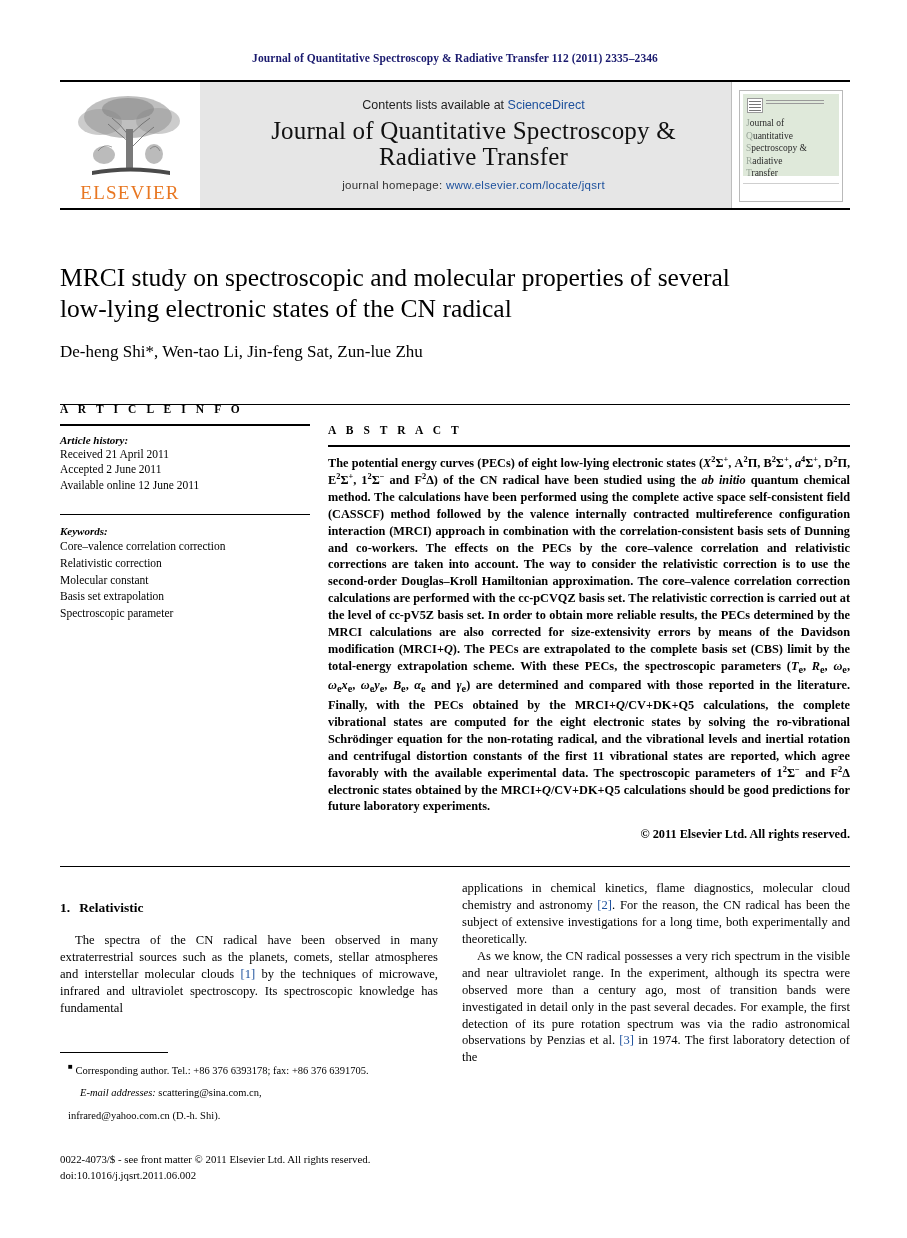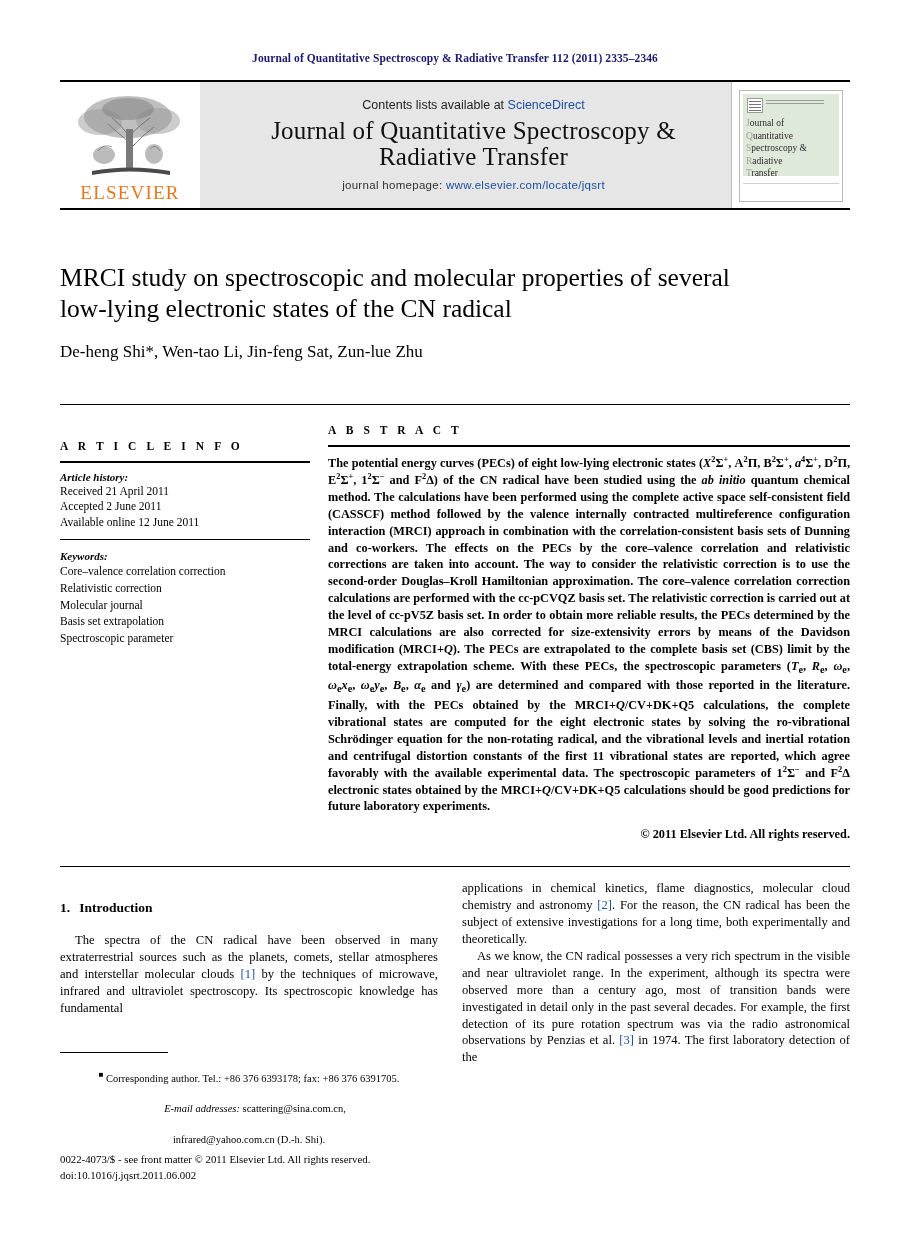--- a/index.html
+++ b/index.html
@@ -199,39 +199,39 @@
   .rule-top {
     position: absolute; left: 60px; top: 404px; width: 790px;
     border-top: 1px solid #000; height: 0;
   }
   .rule-bottom {
     position: absolute; left: 60px; top: 866px; width: 790px;
     border-top: 1px solid #000; height: 0;
   }
 
   
-  .info-col { position: absolute; left: 60px; top: 440px; width: 250px; }
+  .info-col { position: absolute; left: 60px; top: 403px; width: 250px; }
   .abs-col  { position: absolute; left: 328px; top: 424px; width: 522px; }
 
   .sec-head {
     font-family: "Liberation Serif", serif;
     font-weight: bold;
     font-size: 11.5px;
     letter-spacing: 3.6px;
     margin-bottom: 9px;
   }
   .hr-thick { border-top: 2px solid #000; height: 0; margin-bottom: 8px; }
 
   .hist-label, .kw-label {
     font-style: italic; font-weight: bold; font-size: 11px; margin: 0 0 1px 0;
   }
   .hist-line, .kw-line {
     font-size: 11.5px; line-height: 1.34; margin: 0;
   }
-  .hist-block { padding-bottom: 9px; border-bottom: 1px solid #000; }
+  .hist-block { padding-bottom: 21px; border-bottom: 1px solid #000; }
   .kw-block { margin-top: 10px; }
   .kw-line { line-height: 1.45; }
 
   .abs-p {
     font-size: 12.3px;
     line-height: 1.375;
     text-align: justify;
     margin: 0;
     font-weight: bold;
     color: #000;
@@ -263,21 +263,21 @@
   }
   .body-p + .body-p { margin-top: 0; }
   .cite { color: #1b4f9c; }
 
   
   .footnote {
     position: absolute;
     left: 60px; top: 1052px; width: 378px;
   }
   .fn-rule { width: 108px; border-top: 1px solid #000; height: 0; margin-bottom: 5px; }
-  .fn-line { font-size: 10.5px; line-height: 1.42; margin: 16px; text-align: center; }
+  .fn-line { font-size: 10.5px; line-height: 1.42; margin: 8px; }
   .fn-star { vertical-align: super; font-size: 8px; }
   .fn-ital { font-style: italic; }
   .fn-indent { padding-left: 12px; }
 
   .footer {
     position: absolute;
     left: 60px; top: 1152px; width: 420px;
   }
   .footer-line { font-size: 10.8px; line-height: 1.45; margin: 0; }
 
@@ -377,38 +377,38 @@
     <div class="hist-block">
       <p class="hist-label">Article history:</p>
       <p class="hist-line">Received 21 April 2011</p>
       <p class="hist-line">Accepted 2 June 2011</p>
       <p class="hist-line">Available online 12 June 2011</p>
     </div>
     <div class="kw-block">
       <p class="kw-label">Keywords:</p>
       <p class="kw-line">Core–valence correlation correction</p>
       <p class="kw-line">Relativistic correction</p>
-      <p class="kw-line">Molecular journal</p>
+      <p class="kw-line">Molecular constant</p>
       <p class="kw-line">Basis set extrapolation</p>
       <p class="kw-line">Spectroscopic parameter</p>
     </div>
   </div>
 
   <div class="abs-col">
     <div class="sec-head">A B S T R A C T</div>
     <div class="hr-thick"></div>
     <p class="abs-p">The potential energy curves (PECs) of eight low-lying electronic states (<span class="it">X</span><sup>2</sup>Σ<sup>+</sup>, A<sup>2</sup>Π, B<sup>2</sup>Σ<sup>+</sup>, <span class="it">a</span><sup>4</sup>Σ<sup>+</sup>, D<sup>2</sup>Π, E<sup>2</sup>Σ<sup>+</sup>, 1<sup>2</sup>Σ<sup>−</sup> and F<sup>2</sup>Δ) of the CN radical have been studied using the <span class="it">ab initio</span> quantum chemical method. The calculations have been performed using the complete active space self-consistent field (CASSCF) method followed by the valence internally contracted multireference configuration interaction (MRCI) approach in combination with the correlation-consistent basis sets of Dunning and co-workers. The effects on the PECs by the core–valence correlation and relativistic corrections are taken into account. The way to consider the relativistic correction is to use the second-order Douglas–Kroll Hamiltonian approximation. The core–valence correlation correction calculations are performed with the cc-pCVQZ basis set. The relativistic correction is carried out at the level of cc-pV5Z basis set. In order to obtain more reliable results, the PECs determined by the MRCI calculations are also corrected for size-extensivity errors by means of the Davidson modification (MRCI+<span class="it">Q</span>). The PECs are extrapolated to the complete basis set (CBS) limit by the total-energy extrapolation scheme. With these PECs, the spectroscopic parameters (<span class="it">T</span><sub>e</sub>, <span class="it">R</span><sub>e</sub>, <span class="it">ω</span><sub>e</sub>, <span class="it">ω</span><sub>e</sub><span class="it">x</span><sub>e</sub>, <span class="it">ω</span><sub>e</sub><span class="it">y</span><sub>e</sub>, <span class="it">B</span><sub>e</sub>, <span class="it">α</span><sub>e</sub> and <span class="it">γ</span><sub>e</sub>) are determined and compared with those reported in the literature. Finally, with the PECs obtained by the MRCI+<span class="it">Q</span>/CV+DK+Q5 calculations, the complete vibrational states are computed for the eight electronic states by solving the ro-vibrational Schrödinger equation for the non-rotating radical, and the vibrational levels and inertial rotation and centrifugal distortion constants of the first 11 vibrational states are reported, which agree favorably with the available experimental data. The spectroscopic parameters of 1<sup>2</sup>Σ<sup>−</sup> and F<sup>2</sup>Δ electronic states obtained by the MRCI+<span class="it">Q</span>/CV+DK+Q5 calculations should be good predictions for future laboratory experiments.</p>
     <div class="abs-copy">© 2011 Elsevier Ltd. All rights reserved.</div>
   </div>
 
   <div class="rule-bottom"></div>
 
   <div class="body-left">
     <h2 class="h1">
-      <span class="num">1.</span><span>Introduction</span>
+      <span class="num">1.</span><span>Relativistic</span>
     </h2>
     <p class="body-p">The spectra of the CN radical have been observed in many extraterrestrial sources such as the planets, comets, stellar atmospheres and interstellar molecular clouds <span class="cite">[1]</span> by the techniques of microwave, infrared and ultraviolet spectroscopy. Its spectroscopic knowledge has fundamental</p>
   </div>
 
   <div class="body-right">
     <p class="body-p" style="text-indent:0;">applications in chemical kinetics, flame diagnostics, molecular cloud chemistry and astronomy <span class="cite">[2]</span>. For the reason, the CN radical has been the subject of extensive investigations for a long time, both experimentally and theoretically.</p>
     <p class="body-p">As we know, the CN radical possesses a very rich spectrum in the visible and near ultraviolet range. In the experiment, although its spectra were observed more than a century ago, most of transition bands were investigated in detail only in the past several decades. For example, the first detection of its pure rotation spectrum was via the radio astronomical observations by Penzias et al. <span class="cite">[3]</span> in 1974. The first laboratory detection of the</p>
   </div>
 
   <div class="footnote">

